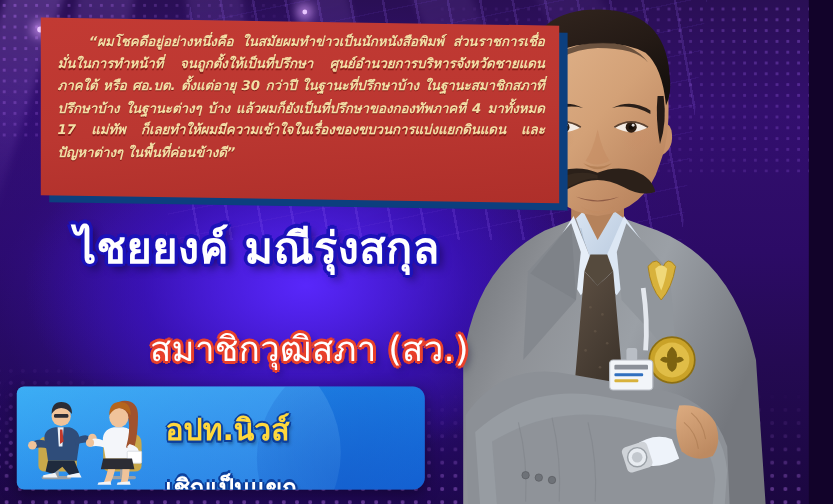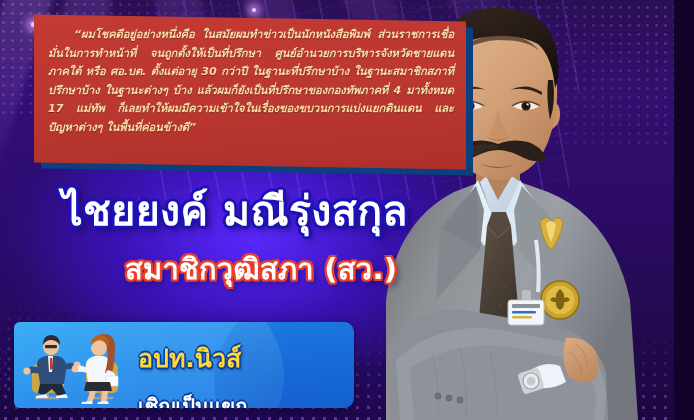--- a/index.html
+++ b/index.html
@@ -94,30 +94,30 @@
     font-weight:700;
     text-align:justify;
     text-indent:26px;
     text-shadow:0 1px 0 rgba(90,10,5,.55);
     letter-spacing:-0.05px;
   }
 
   
   .name {
     position:absolute; left:62px; top:178px; width:420px;
-    font-size:41px; font-weight:700; color:#ffffff; white-space:nowrap;
+    font-size:36px; font-weight:700; color:#ffffff; white-space:nowrap;
     letter-spacing:0.4px;
     text-shadow:
       3px 0 0 #1b12b8, -3px 0 0 #1b12b8, 0 3px 0 #1b12b8, 0 -3px 0 #1b12b8,
       2px 2px 0 #1b12b8, -2px 2px 0 #1b12b8, 2px -2px 0 #1b12b8, -2px -2px 0 #1b12b8,
       4px 4px 7px rgba(8,2,40,.65);
   }
   .title {
-    position:absolute; left:125px; top:246px; width:360px;
-    font-size:29px; font-weight:700; color:#ffffff; white-space:nowrap;
+    position:absolute; left:125px; top:268px; width:360px;
+    font-size:29px; font-weight:400; color:#ffffff; white-space:nowrap;
     letter-spacing:0.3px;
     text-shadow:
       2.4px 0 0 #e8402a, -2.4px 0 0 #e8402a, 0 2.4px 0 #e8402a, 0 -2.4px 0 #e8402a,
       1.8px 1.8px 0 #e8402a, -1.8px 1.8px 0 #e8402a, 1.8px -1.8px 0 #e8402a, -1.8px -1.8px 0 #e8402a,
       3px 4px 6px rgba(10,2,45,.6);
   }
 
   
   .logo {
     position:absolute; left:14px; bottom:12px; width:340px; height:86px;

